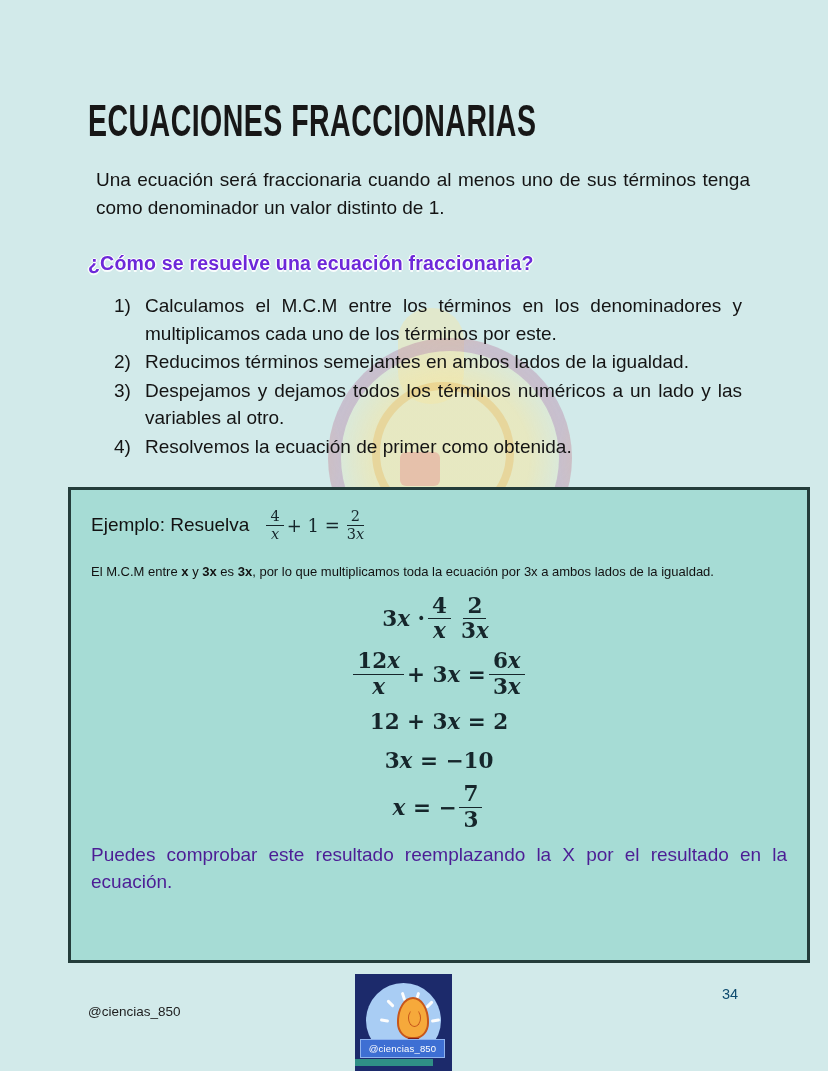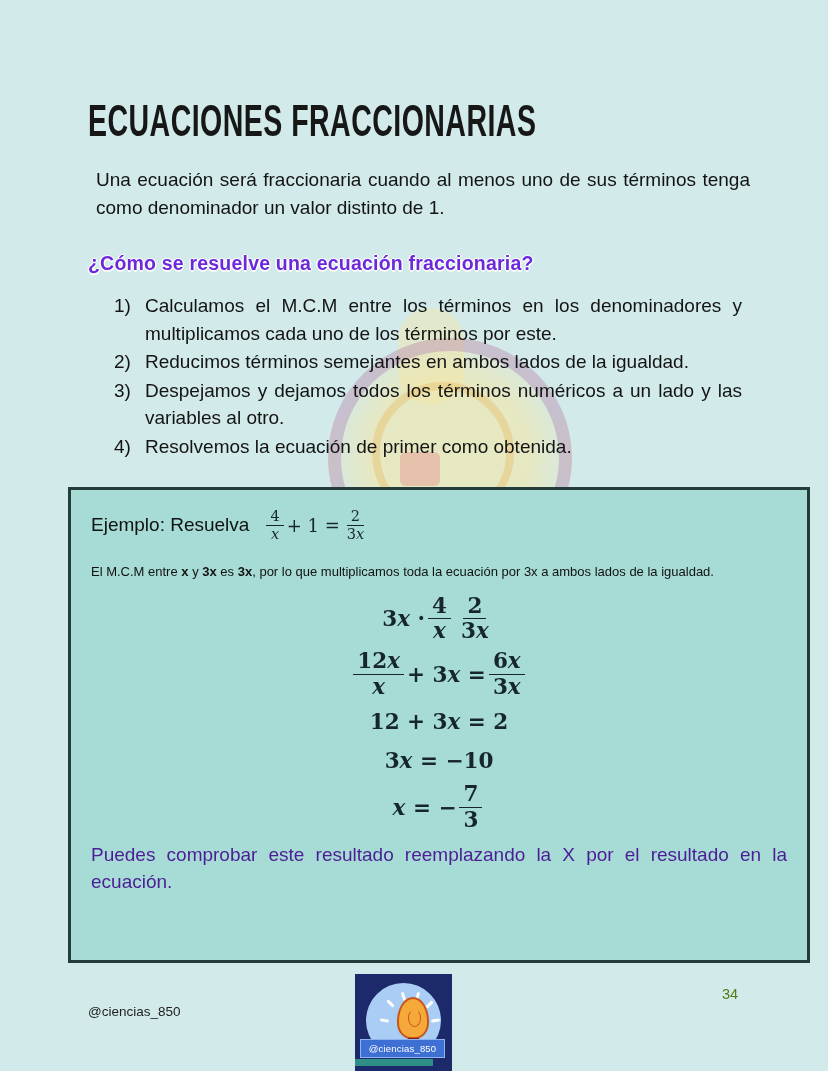--- a/index.html
+++ b/index.html
@@ -85,21 +85,21 @@
   .eq-row{
     display:flex;justify-content:center;align-items:center;
     font-size:21.5px;margin:5px 0;min-height:34px;
   }
   .closing{
     margin:8px 0 0 0;font-size:19px;line-height:27.5px;text-align:justify;color:#4c1d95;
   }
 
   
   .handle{position:absolute;left:88px;top:1004px;font-size:13.5px;color:#1d1d1d;z-index:1;}
-  .page-number{position:absolute;left:722px;top:986px;font-size:14.5px;color:#4d7c0f;z-index:1;}
+  .page-number{position:absolute;left:722px;top:986px;font-size:14.5px;color:#0c4a6e;z-index:1;}
   .brand-logo{
     position:absolute;left:355px;top:974px;width:97px;height:97px;
     background:#1c2a6b;z-index:3;
   }
   .logo-circle{
     position:absolute;left:11px;top:9px;width:75px;height:75px;border-radius:50%;
     background:#a9cdf4;
   }
   .ray{position:absolute;width:3px;height:9px;background:#fdfdfd;border-radius:2px;}
   .ray1{left:23px;top:16px;transform:rotate(-45deg);}

